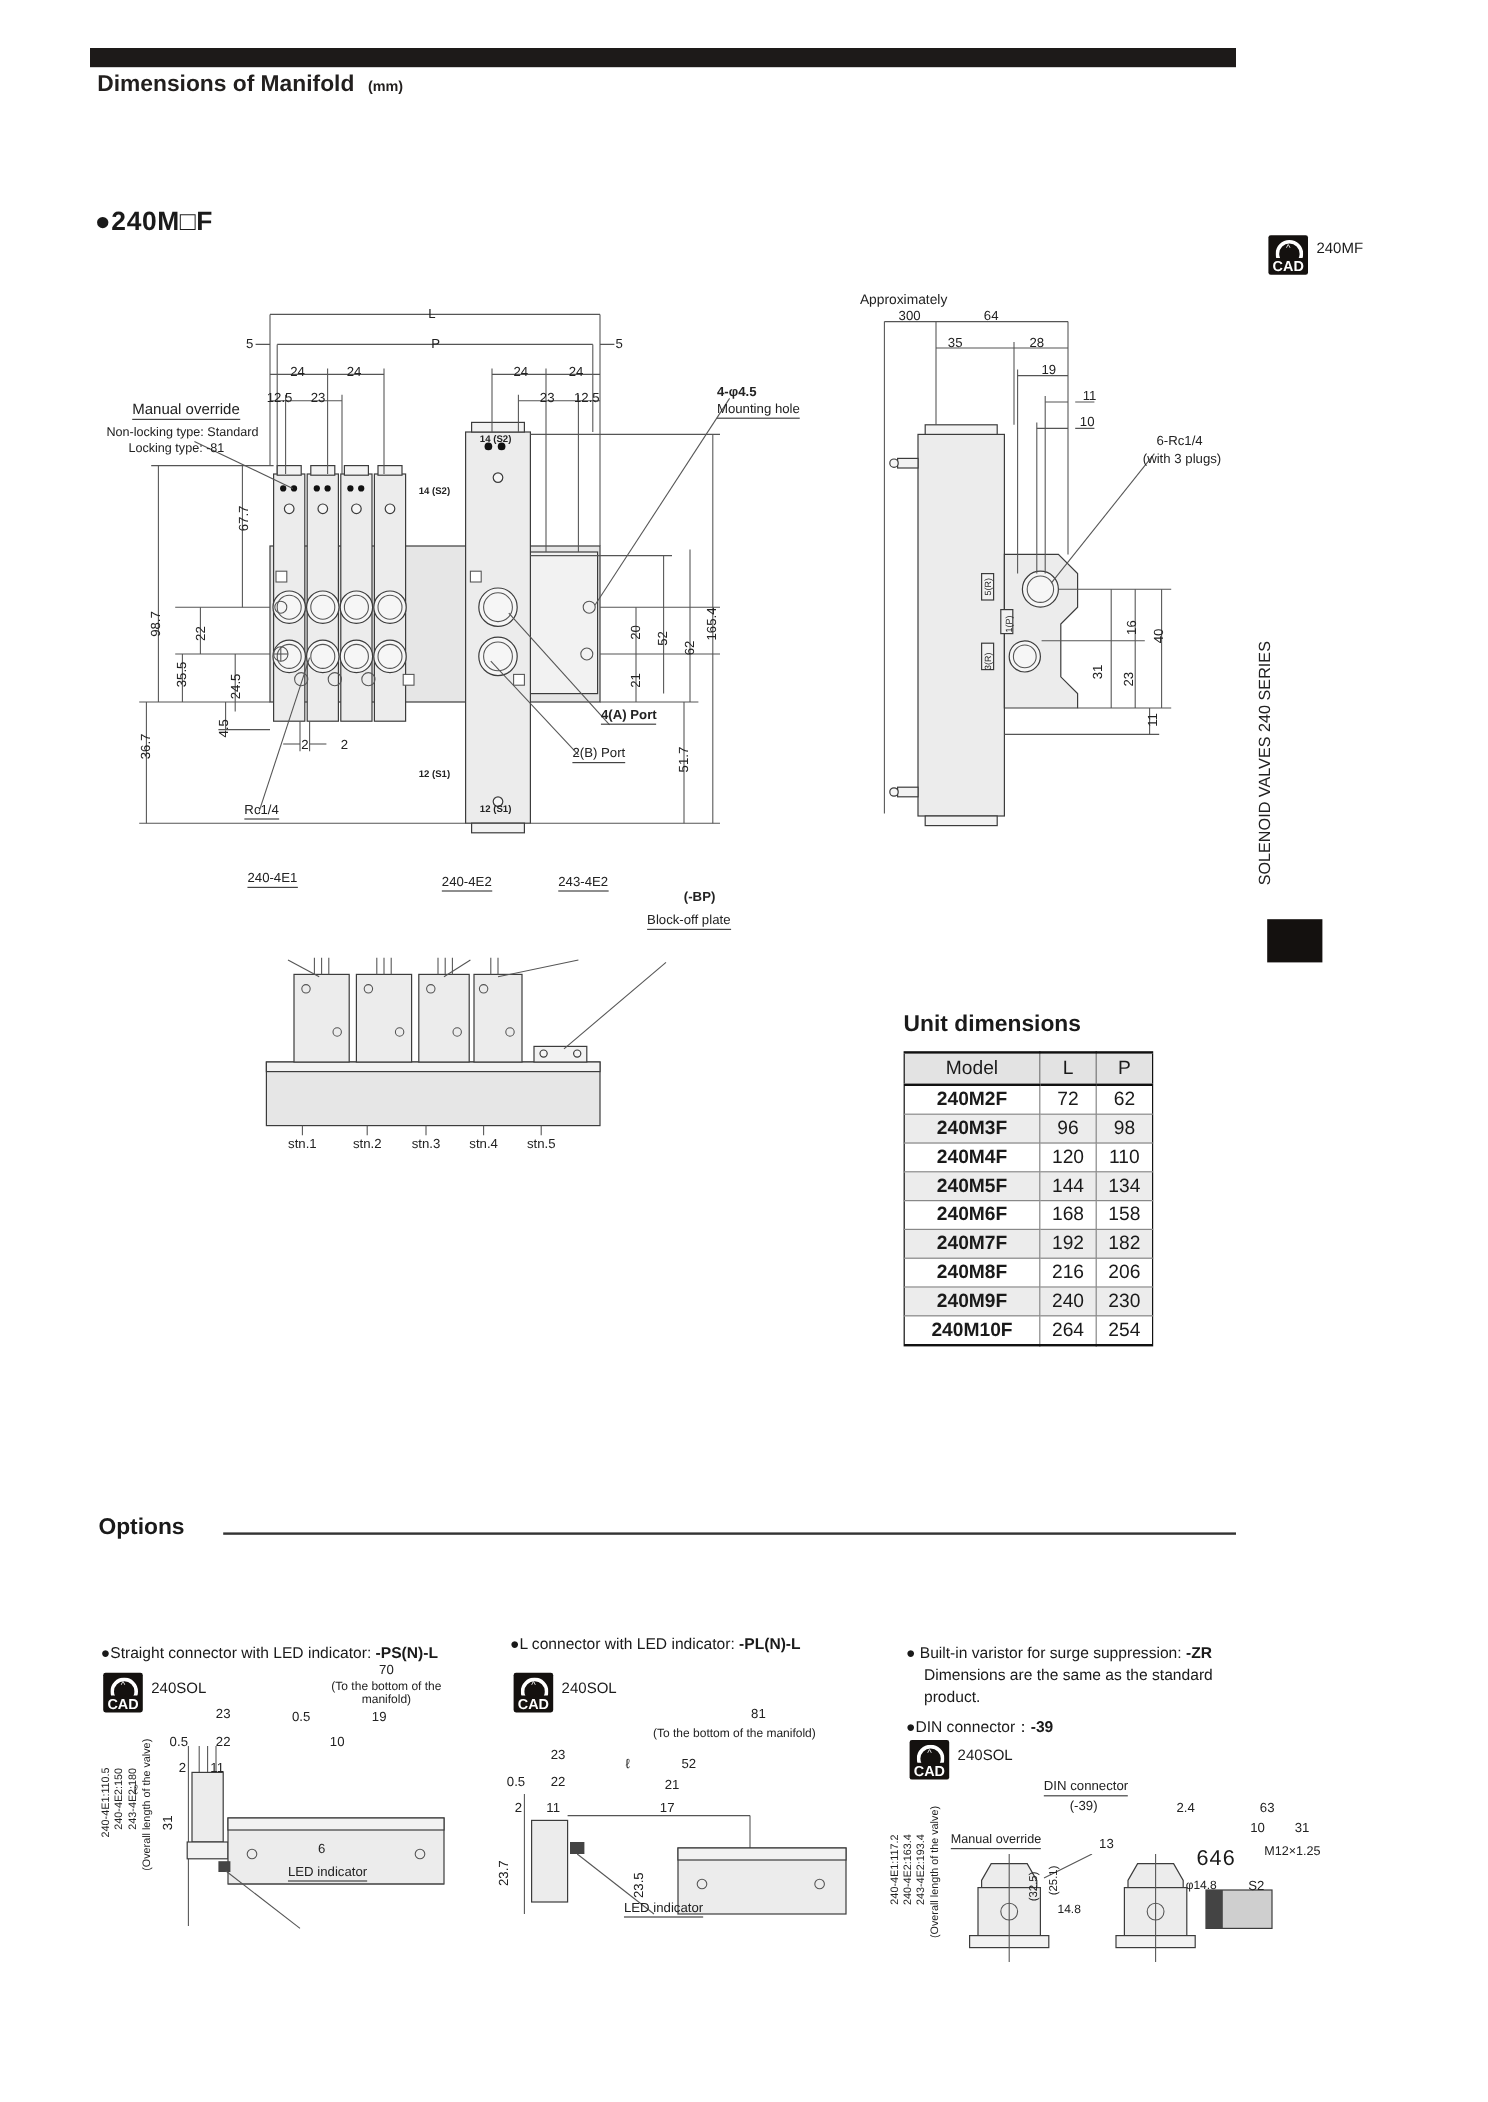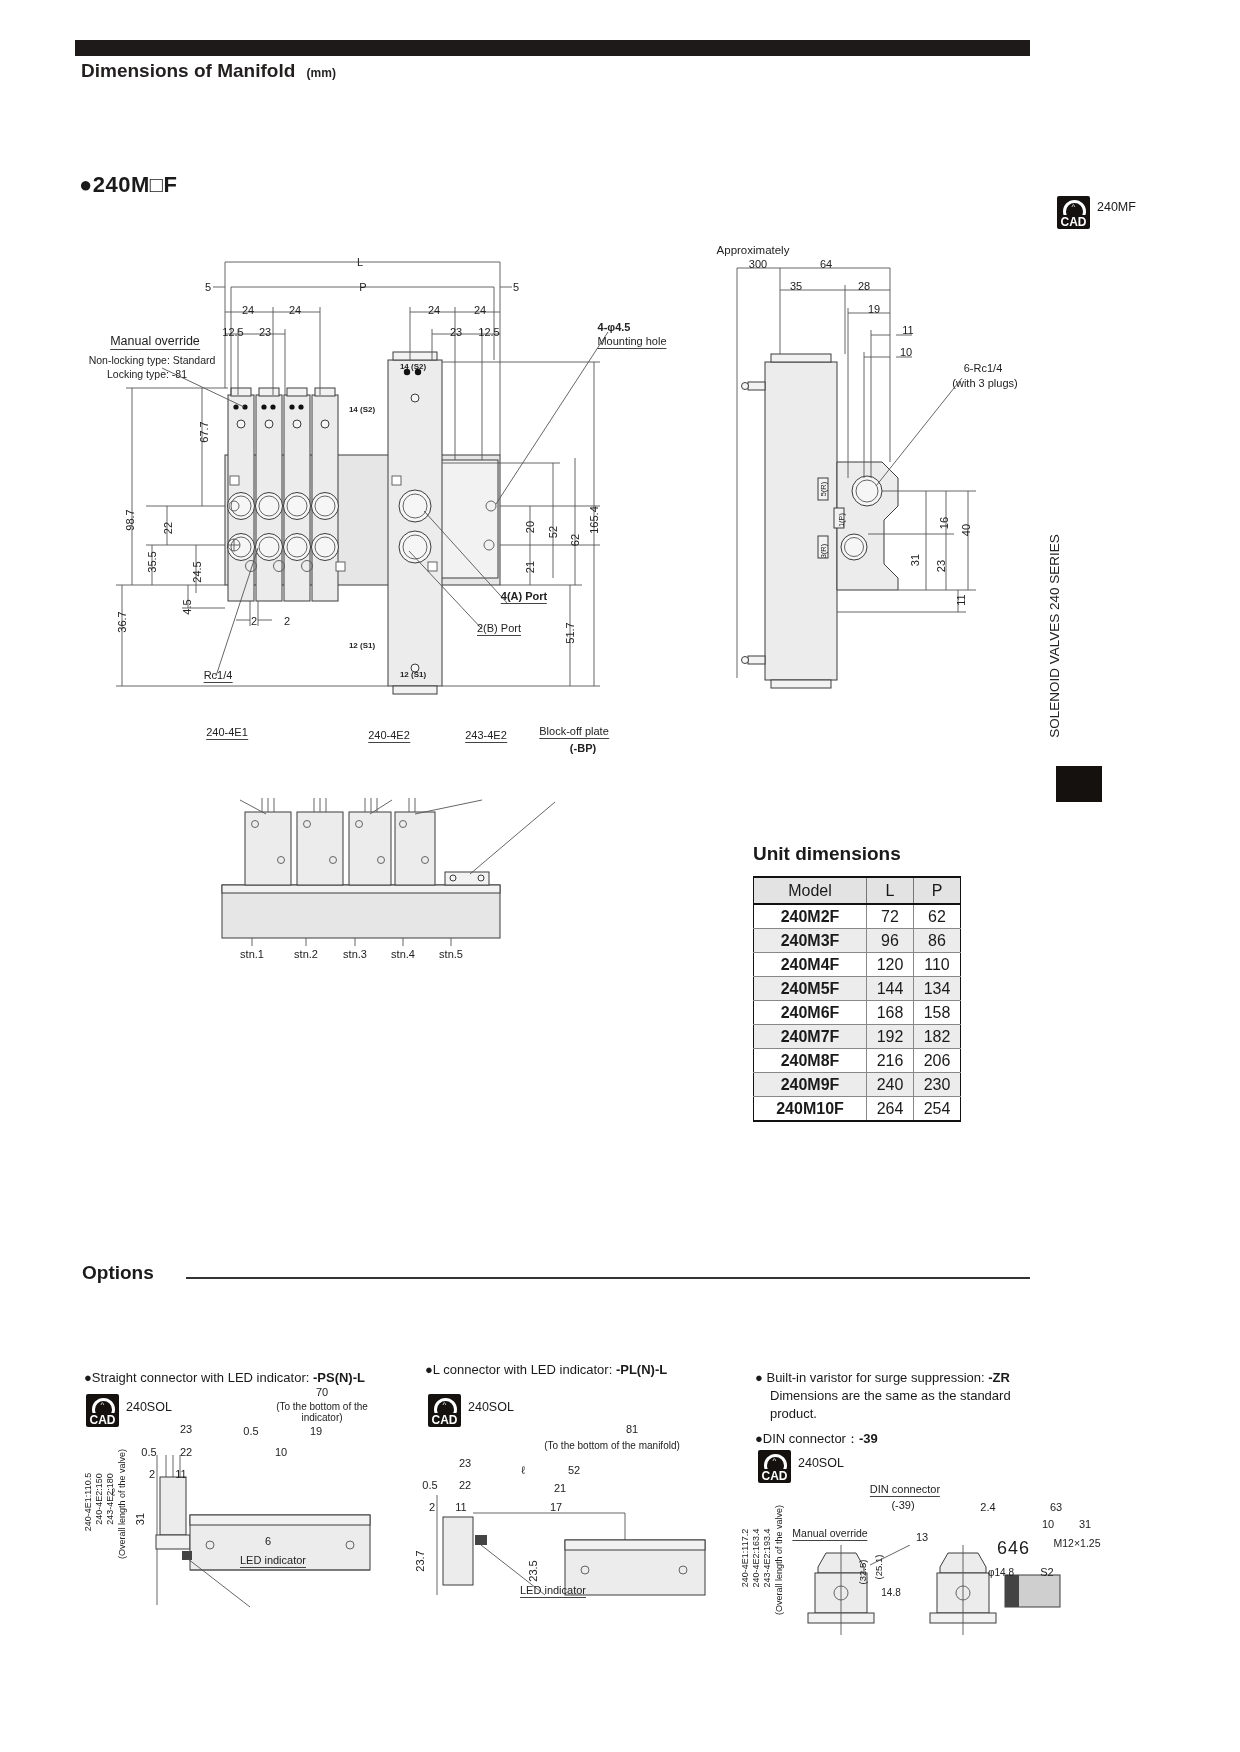--- a/index.html
+++ b/index.html
@@ -307,21 +307,21 @@
       </thead>
     <tbody id="unit-body">
         <tr>
           <td class="model">240M2F</td>
           <td class="val">72</td>
           <td class="val">62</td>
         </tr>
         <tr>
           <td class="model">240M3F</td>
           <td class="val">96</td>
-          <td class="val">86</td>
+          <td class="val">98</td>
         </tr>
         <tr>
           <td class="model">240M4F</td>
           <td class="val">120</td>
           <td class="val">110</td>
         </tr>
         <tr>
           <td class="model">240M5F</td>
           <td class="val">144</td>
           <td class="val">134</td>
@@ -381,21 +381,21 @@
     <g class="dl">
       <line x1="90" y1="115" x2="270" y2="115"></line>
       <line x1="88" y1="104" x2="150" y2="152"></line>
       <circle cx="110" cy="90" r="4"></circle>
         <circle cx="250" cy="90" r="4"></circle>
     </g>
   </svg>
   <div class="overlay">
       <span class="dim" style="left: 322px; top: 1392px;">70</span>
       <span class="dim" style="left: 322px; top: 1406px; font-size: 10px;">(To the bottom of the</span>
-      <span class="dim" style="left: 322px; top: 1417px; font-size: 10px;">indicator)</span>
+      <span class="dim" style="left: 322px; top: 1417px; font-size: 10px;">manifold)</span>
       <span class="dim" style="left: 186px; top: 1429px;">23</span>
       <span class="dim" style="left: 251px; top: 1431px;">0.5</span>
       <span class="dim" style="left: 316px; top: 1431px;">19</span>
       <span class="dim" style="left: 149px; top: 1452px;">0.5</span>
       <span class="dim" style="left: 186px; top: 1452px;">22</span>
       <span class="dim" style="left: 281px; top: 1452px;">10</span>
       <span class="dim" style="left: 152px; top: 1474px;">2</span>
       <span class="dim" style="left: 181px; top: 1474px;">11</span>
       <span class="dim" style="left: 113px; top: 1492px;">ℓ</span>
       <span class="dim" style="left: 88px; top: 1502px; font-size: 9px; transform: translate(-50%, -50%) rotate(-90deg);">240-4E1:110.5</span>
@@ -559,21 +559,21 @@
       <span class="dim" style="left: 944px; top: 523px; transform: translate(-50%, -50%) rotate(-90deg);">16</span>
       <span class="dim" style="left: 966px; top: 530px; transform: translate(-50%, -50%) rotate(-90deg);">40</span>
       <span class="dim" style="left: 915px; top: 560px; transform: translate(-50%, -50%) rotate(-90deg);">31</span>
       <span class="dim" style="left: 941px; top: 566px; transform: translate(-50%, -50%) rotate(-90deg);">23</span>
       <span class="dim" style="left: 961px; top: 600px; transform: translate(-50%, -50%) rotate(-90deg);">11</span>
     </div>
   <div class="overlay">
       <span class="dim u" style="left: 227px; top: 733px;">240-4E1</span>
       <span class="dim u" style="left: 389px; top: 736px;">240-4E2</span>
       <span class="dim u" style="left: 486px; top: 736px;">243-4E2</span>
-      <span class="dim u" style="left: 574px; top: 732px;">Block-off plate</span>
+      <span class="dim u" style="left: 574px; top: 768px;">Block-off plate</span>
       <span class="dim b" style="left: 583px; top: 748px;">(-BP)</span>
       <span class="dim" style="left: 252px; top: 954px;">stn.1</span>
       <span class="dim" style="left: 306px; top: 954px;">stn.2</span>
       <span class="dim" style="left: 355px; top: 954px;">stn.3</span>
       <span class="dim" style="left: 403px; top: 954px;">stn.4</span>
       <span class="dim" style="left: 451px; top: 954px;">stn.5</span>
     </div>
 
   <div class="pageno">646</div>
 </div>

